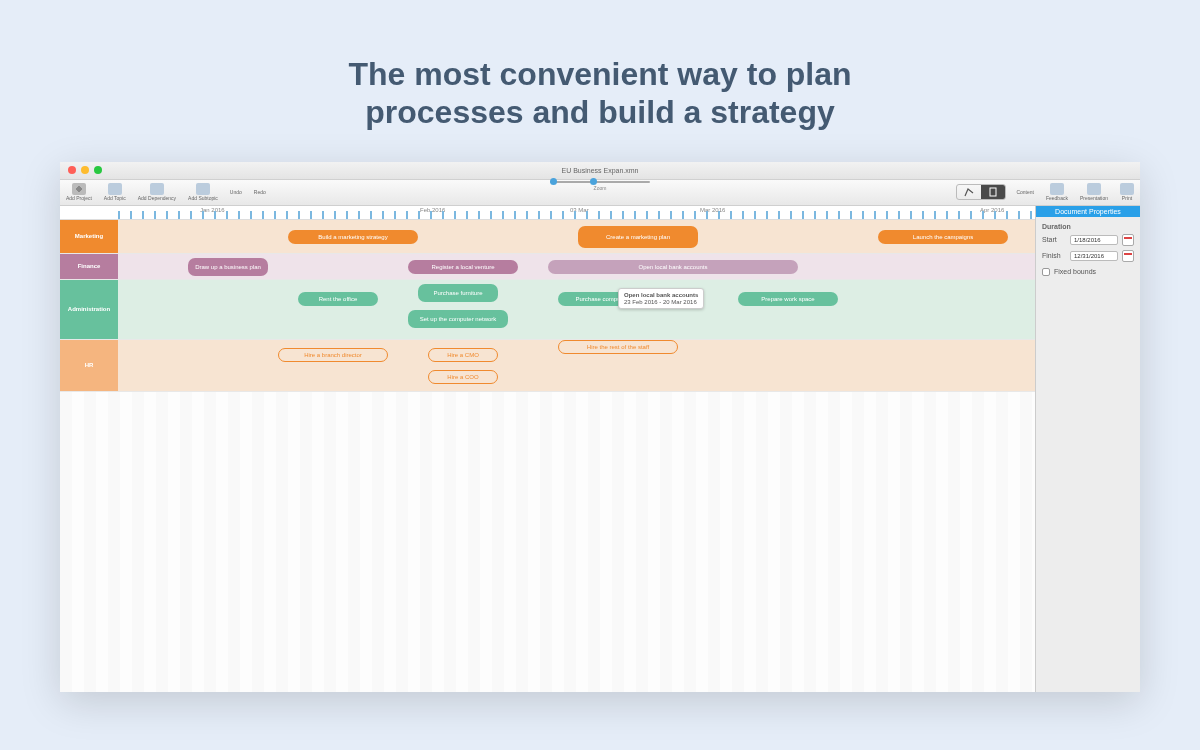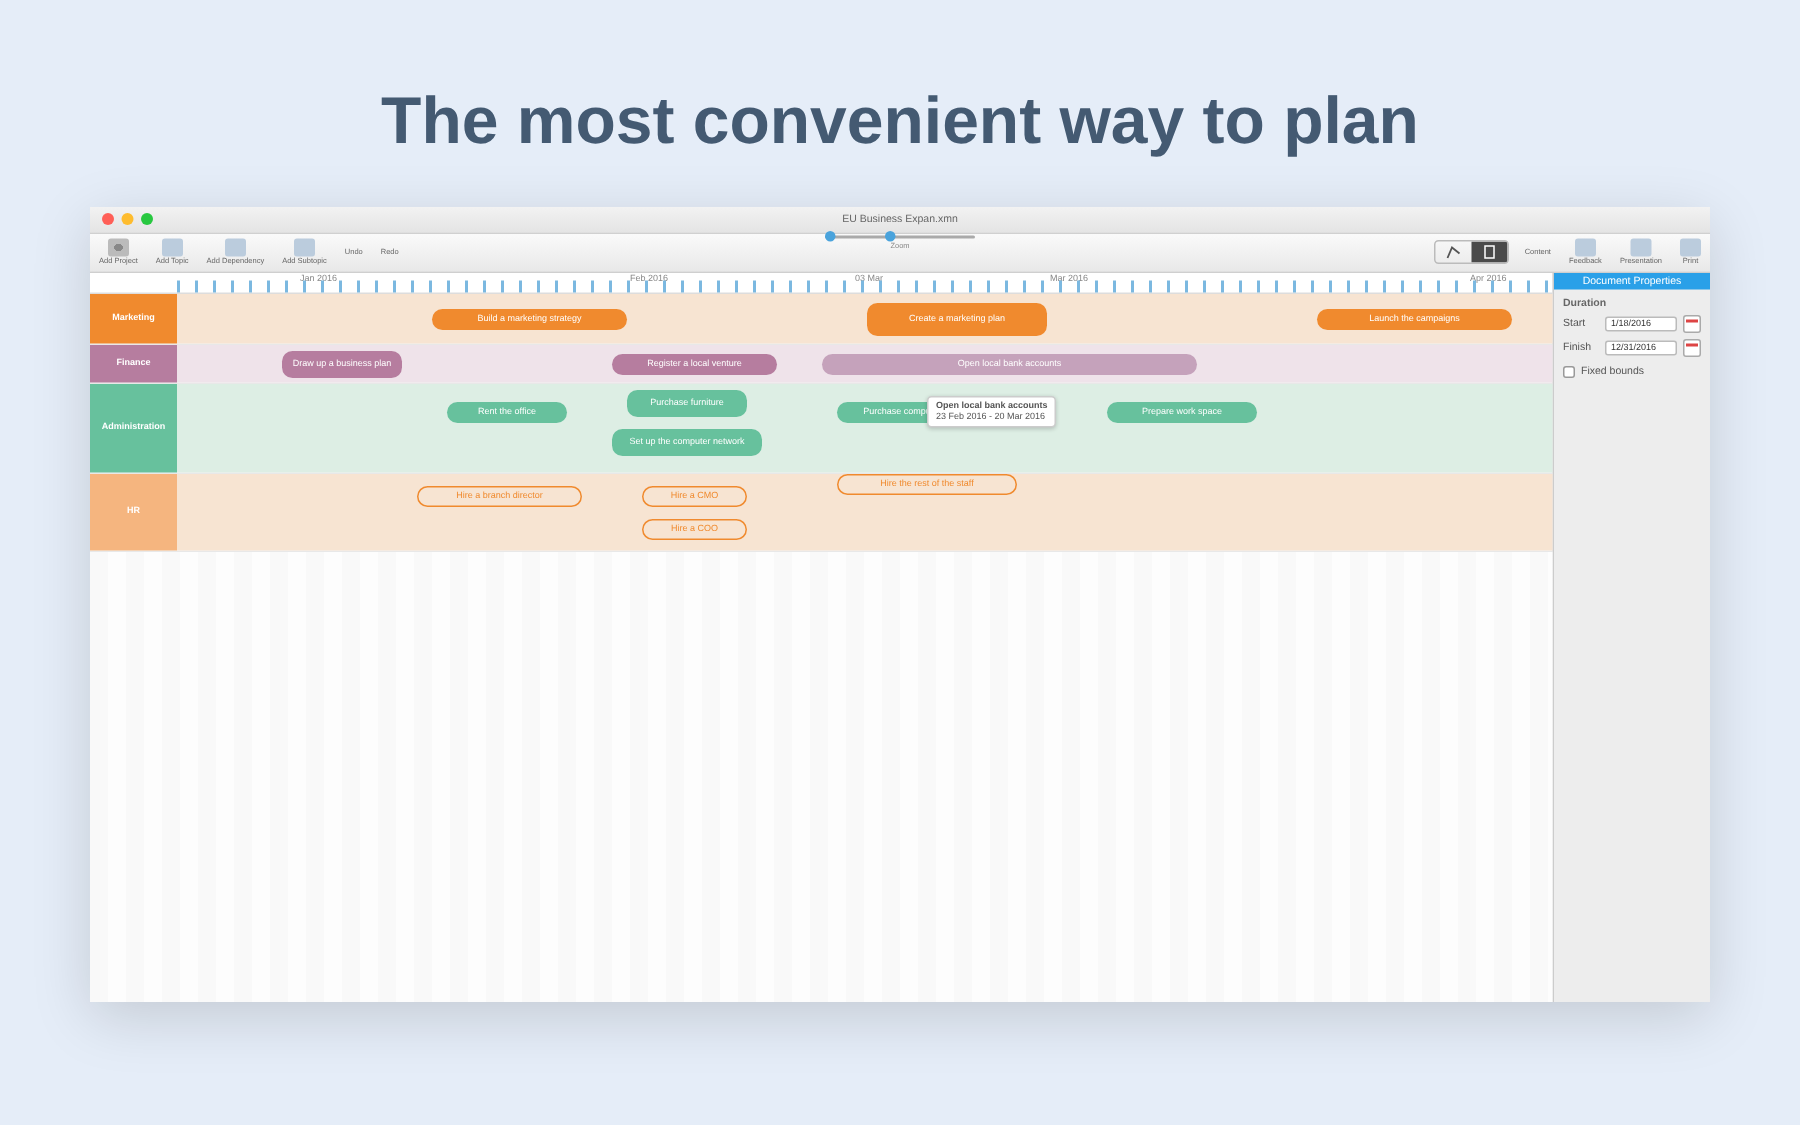--- a/index.html
+++ b/index.html
@@ -10,21 +10,21 @@
     --purple:#b67d9f;
     --purple-light:#c5a2bb;
     --teal:#67c19d;
     --teal-row:#ddeee4;
     --orange-row:#f7e4d2;
     --purple-row:#efe3ea;
     --panel:#ededed;
   }
   *{box-sizing:border-box;font-family:-apple-system,Helvetica,Arial,sans-serif;}
   body{margin:0;width:1200px;height:750px;background:var(--bg);overflow:hidden;}
-  .hero-title{text-align:center;color:var(--title);font-size:44px;font-weight:700;line-height:1.2;padding:55px 0 30px;}
+  .hero-title{text-align:center;color:var(--title);font-size:32px;font-weight:700;line-height:1.2;padding:55px 0 30px;}
   .app-window{position:relative;margin:0 auto;width:1080px;height:530px;background:#f7f7f7;border-radius:6px 6px 0 0;box-shadow:0 10px 40px rgba(0,0,0,0.15);display:flex;flex-direction:column;}
   
   .titlebar{height:18px;background:linear-gradient(#f2f2f2,#e4e4e4);border-bottom:1px solid #d0d0d0;display:flex;align-items:center;position:relative;}
   .traffic{display:flex;gap:5px;margin-left:8px;}
   .dot{width:8px;height:8px;border-radius:50%;}
   .dot.r{background:#ff5f57;} .dot.y{background:#febc2e;} .dot.g{background:#28c840;}
   .doc-title{position:absolute;left:0;right:0;text-align:center;font-size:7px;color:#666;}
   
   .toolbar{height:26px;background:linear-gradient(#fafafa,#e8e8e8);border-bottom:1px solid #cfcfcf;display:flex;align-items:stretch;}
   .tool-group{display:flex;}
@@ -84,20 +84,21 @@
   .cal-ico{width:12px;height:12px;background:#fff;border:1px solid #aaa;border-radius:2px;position:relative;}
   .cal-ico::before{content:"";position:absolute;top:2px;left:1px;right:1px;height:2px;background:#d44;}
   .checkbox-row{display:flex;align-items:center;gap:4px;color:#555;margin-top:6px;}
   .cb{width:8px;height:8px;border:1px solid #999;border-radius:2px;background:#fff;}
 </style>
 </head>
 <body>
 
 <div class="hero-title">
   <span>The most convenient way to plan</span><br>
+  <span>processes and build a strategy</span>
 </div>
 
 <div class="app-window">
 
   <div class="titlebar">
     <div class="traffic">
       <div class="dot r"></div>
       <div class="dot y"></div>
       <div class="dot g"></div>
     </div>

